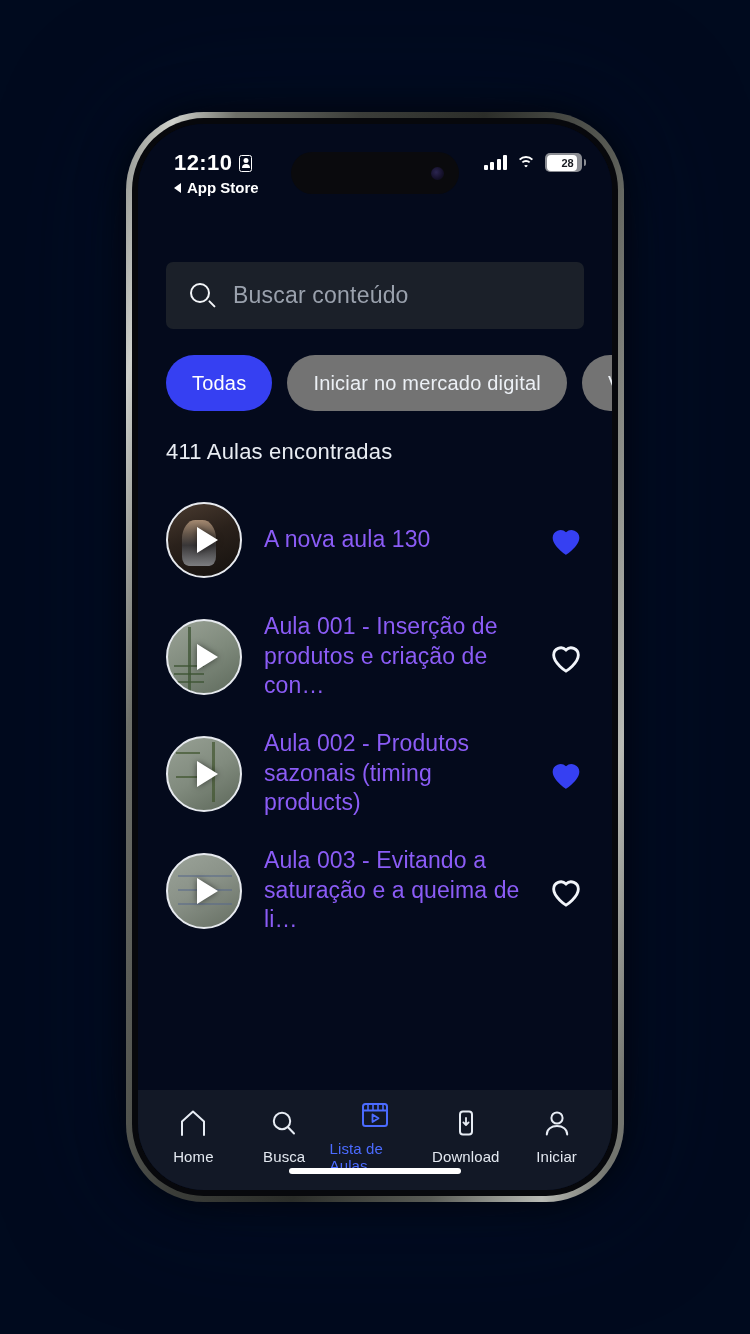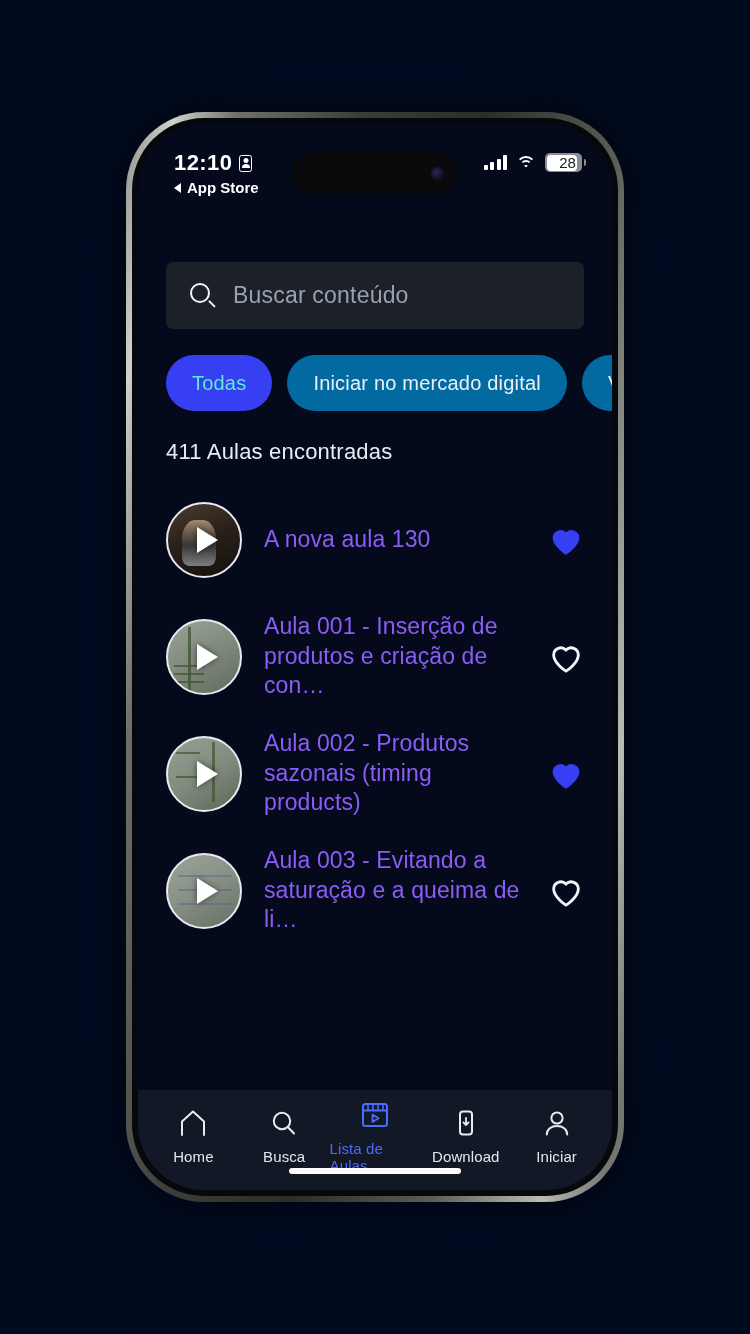--- a/index.html
+++ b/index.html
@@ -80,21 +80,21 @@
   .wifi span{ position:absolute; left:50%; transform:translateX(-50%);
     border:2.2px solid #fff; border-bottom-color:transparent;
     border-left-color:transparent; border-right-color:transparent; border-radius:50%; }
   .wifi span:nth-child(1){ width:20px; height:20px; top:1px; }
   .wifi span:nth-child(2){ width:12px; height:12px; top:5px; }
   .wifi span:nth-child(3){ width:5px;  height:5px;  top:9.5px; border-width:2.4px; }
   .batt{ position:relative; width:37px; height:19px; border-radius:5px;
          background:#8b8d93; display:flex; align-items:center; justify-content:center; }
   .batt-fill{ position:absolute; left:1.5px; top:1.5px; bottom:1.5px; width:30px;
               border-radius:4px; background:#fff; }
-  .batt-num{ position:relative; font-size:15px; font-weight:normal; color:#1a1c22; letter-spacing:-.2px;margin-left:8px; }
+  .batt-num{ position:relative; font-size:11px; font-weight:bold; color:#1a1c22; letter-spacing:-.2px;margin-left:8px; }
   .batt:after{ content:""; position:absolute; right:-4px; top:6px; width:2.5px; height:7px;
                border-radius:0 2px 2px 0; background:#8b8d93; }
 
   
   .app{ position:absolute; inset:0; padding-top:120px;
         display:flex; flex-direction:column; background:#040a1c; }
 
   
   .searchbar{
     margin:18px 28px 0 28px; height:67px; border-radius:7px; background:#1b2029;
@@ -103,25 +103,25 @@
   .search-glass{ position:relative; width:25px; height:25px; flex:none; }
   .search-glass .ring{ position:absolute; left:0; top:0; width:20px; height:20px;
     border:2.4px solid #f3f5f8; border-radius:50%; }
   .search-glass .stem{ position:absolute; right:0px; bottom:0px; width:9px; height:2.4px;
     background:#f3f5f8; border-radius:2px; transform:rotate(45deg); transform-origin:right center; }
   .search-ph{ font-size:23px; color:#9aa1ad; letter-spacing:.2px; }
 
   
   .chips{ display:flex; gap:15px; padding:26px 0 0 28px; overflow:hidden; flex:none; }
   .chip{
-    flex:none; height:56px; border-radius:28px; background:#0369a1;
+    flex:none; height:56px; border-radius:28px; background:#737373;
     display:flex; align-items:center; padding:0 26px;
     font-size:20px; color:#ecf0f5; white-space:nowrap; letter-spacing:.2px;
   }
-  .chip.active{ background:#3640f2; color:#5eead4; }
+  .chip.active{ background:#3640f2; color:#ffffff; }
 
   
   .count{ padding:28px 0 0 28px; font-size:22px; color:#e9edf3; letter-spacing:.2px; }
 
   
   .list{ flex:1; overflow:hidden; padding-top:16px; }
   .row{ display:flex; align-items:center; gap:22px; padding:14px 26px 14px 28px; height:117px; }
   .thumb{
     flex:none; width:76px; height:76px; border-radius:50%;
     border:2.5px solid #e7eaef; position:relative; overflow:hidden;

